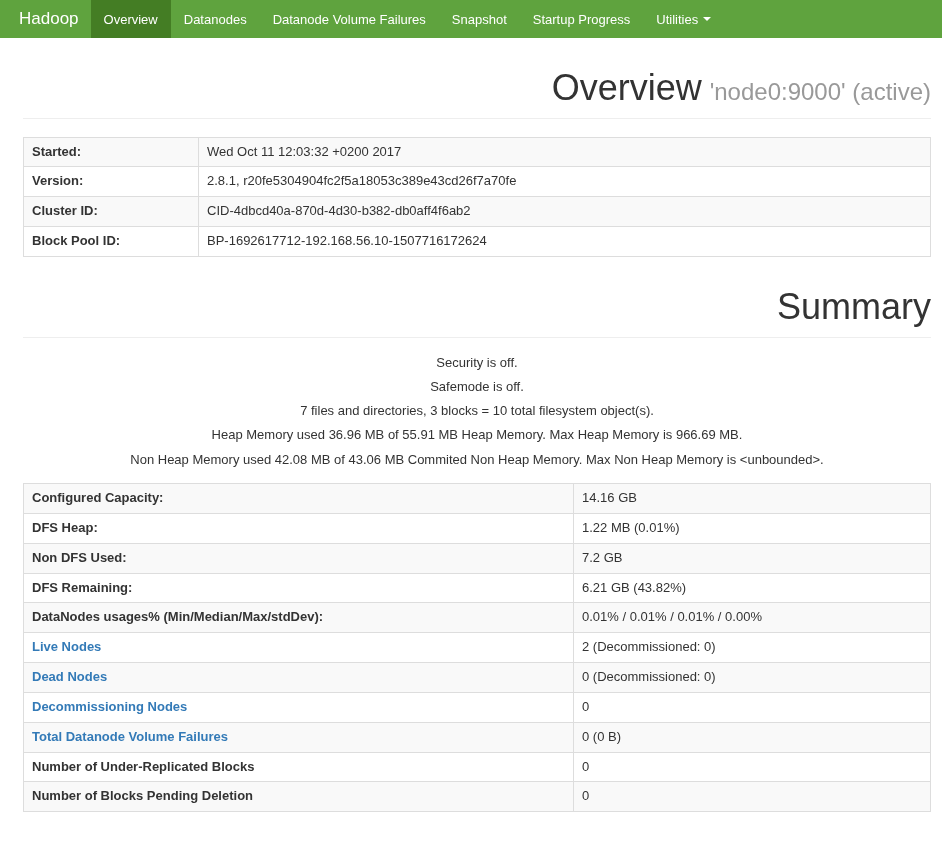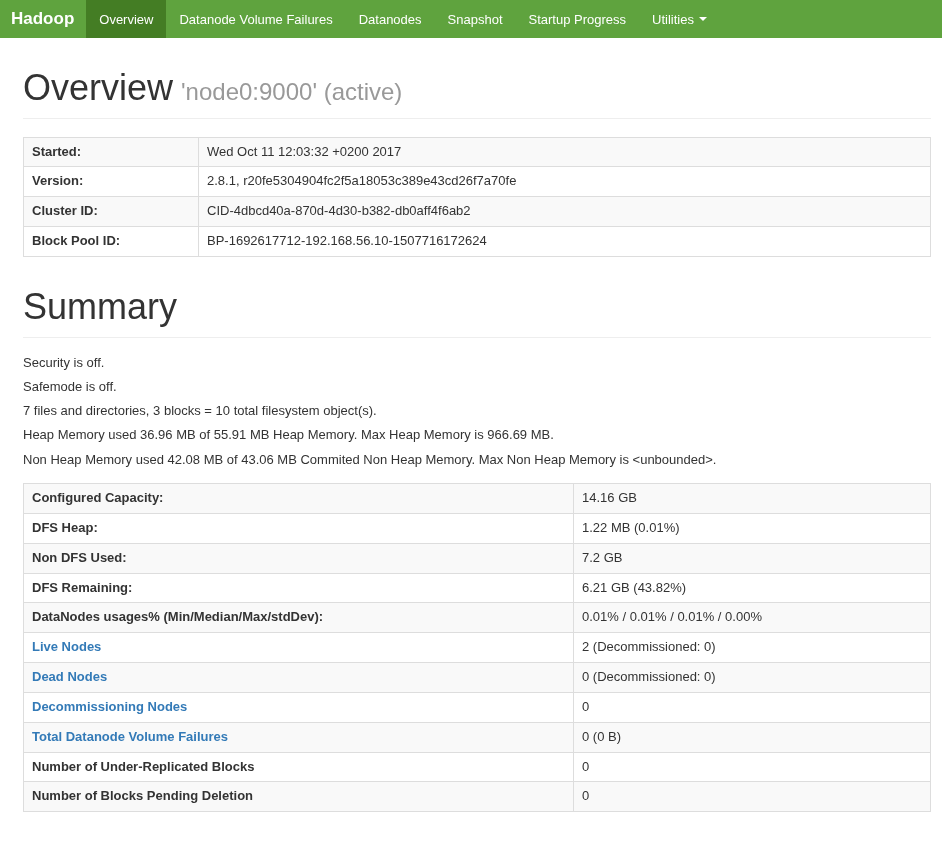--- a/index.html
+++ b/index.html
@@ -19,24 +19,24 @@
   }
   
   .navbar {
     height: 38px;
     background: var(--color-navbar-bg, #5fa33e);
     display: flex;
     align-items: stretch;
   }
   .navbar-brand {
     display: flex; align-items: center;
-    padding: 0 12px 0 11px;
+    padding: 0 12px 0 19px;
     color: #fff;
     font-size: 17px;
-    font-weight: bold;
+    font-weight: normal;
     text-decoration: none;
     cursor: pointer;
   }
   .nav {
     display: flex; list-style: none;
     margin: 0; padding: 0;
     align-items: stretch;
   }
   .nav li { display: flex; align-items: stretch; }
   .nav a {
@@ -64,20 +64,21 @@
     margin: 30px 0 18px;
     padding-bottom: 10px;
     border-bottom: 1px solid #eee;
   }
   .page-header h1 {
     margin: 0;
     font-size: 36px;
     font-weight: 400;
     color: #333;
     line-height: 1.1;
+    text-align: right;
   }
   .page-header h1 small {
     margin-left: 8px;
     font-size: 24px;
     font-weight: 400;
     color: #999;
   }
   table {
     width: 100%;
     border-collapse: collapse;
@@ -96,36 +97,36 @@
   tbody tr:nth-child(odd) { background: #f9f9f9; }
   .overview-table th { width: 175px; }
   .summary-table th { width: 550px; }
   a.table-link {
     color: var(--color-link, #337ab7);
     text-decoration: none;
     cursor: pointer;
     font-weight: bold;
   }
   .summary-paragraphs { margin: 14px 0 16px; }
-  .summary-paragraphs p { margin: 0 0 10px; line-height: 1.1; }
+  .summary-paragraphs p { margin: 0 0 10px; line-height: 1.1; text-align: center; }
 </style>
 </head>
 <body>
 
 <nav class="navbar">
   <a class="navbar-brand">Hadoop</a>
   <ul class="nav">
     <li>
         <a class="active">Overview</a>
       </li>
     <li>
+        <a>Datanodes</a>
+      </li>
+    <li>
         <a>Datanode Volume Failures</a>
-      </li>
-    <li>
-        <a>Datanodes</a>
       </li>
     <li>
         <a>Snapshot</a>
       </li>
     <li>
         <a>Startup Progress</a>
       </li>
     <li>
       <a>
         <span>Utilities</span>

